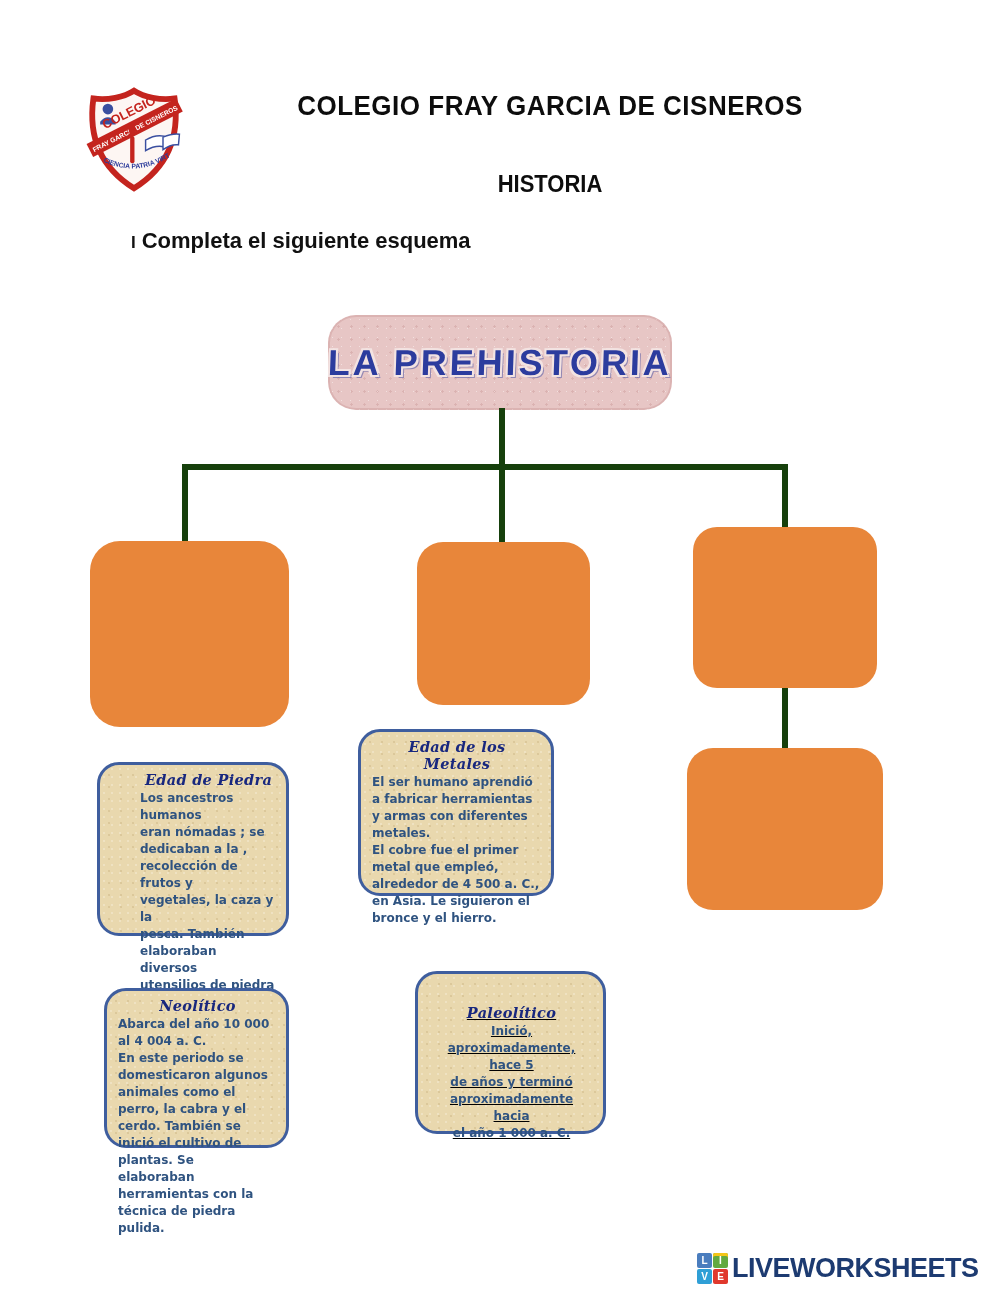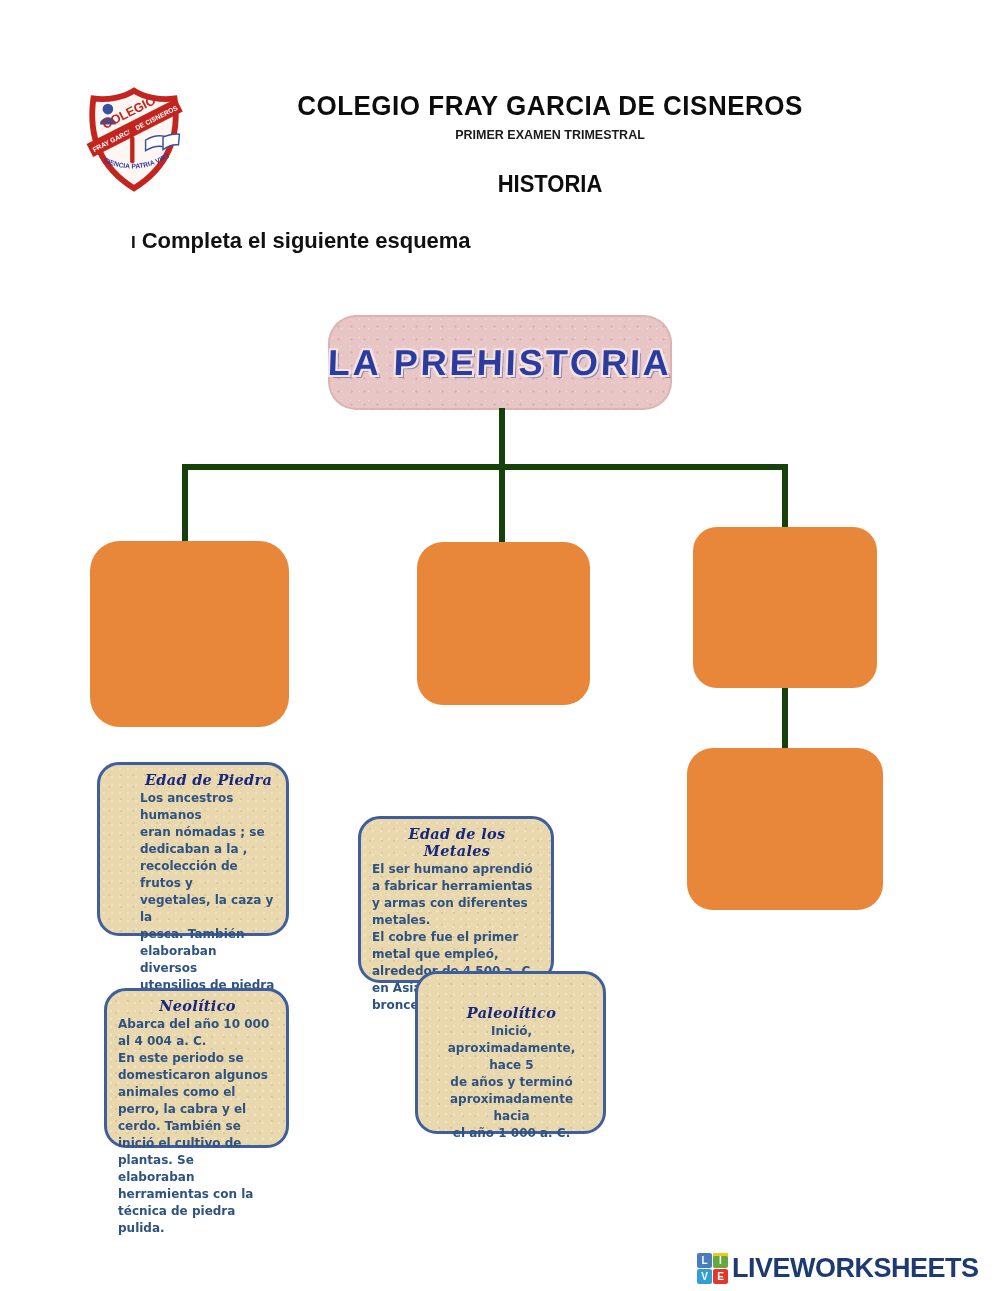--- a/index.html
+++ b/index.html
@@ -70,23 +70,23 @@
     background-color:#e9d8ae;
     background-image:
       radial-gradient(rgba(255,255,255,0.5) 12%, transparent 13%),
       radial-gradient(rgba(171,140,85,0.22) 11%, transparent 12%);
     background-size:8px 8px, 12px 12px;
     background-position:0 0, 3px 4px;
     border:3px solid #3f5e9e; border-radius:22px;
     padding:6px 9px 4px 11px; overflow:visible;
   }
   .card1 { left:97px;  top:762px; width:192px; height:174px;padding-left:40px; }
-  .card2 { left:358px; top:816px; width:196px; height:167px; }
+  .card2 { left:358px; top:729px; width:196px; height:167px; }
   .card3 { left:104px; top:988px; width:185px; height:160px; }
-  .card4 { left:415px; top:971px; width:191px; height:163px; padding-top:30px; }
+  .card4 { left:415px; top:971px; width:191px; height:163px; padding-top:30px;text-decoration:underline; }
   .card-title {
     font-family:"DejaVu Serif", serif;
     font-style:italic; font-weight:bold; text-align:center;
     font-size:14.5px; line-height:17px; color:#18277e;
     letter-spacing:0.3px; white-space:pre-line; margin-bottom:2px;
   }
   .card-body {
     font-family:"DejaVu Sans", sans-serif;
     font-size:12px; line-height:17px; font-weight:bold;
     color:#2f5380; white-space:pre-line;
@@ -137,21 +137,20 @@
       <rect x="56" y="52" width="4.5" height="28" rx="2" fill="#c4241e"></rect>
       <path d="M58,38 q7,8 0,15 q-7,-7 0,-15" fill="#c4241e"></path>
     </g>
     <path id="mottoPath" d="M24,76 Q60,96 96,74" fill="none"></path>
     <text font-size="7" font-weight="bold" fill="#2b3a9a" font-family="Liberation Sans, sans-serif">
       <textPath href="#mottoPath" startOffset="6%">CIENCIA  PATRIA  VIRTUD</textPath>
     </text>
   </svg>
 
   <div class="school-name">COLEGIO FRAY GARCIA DE CISNEROS</div>
-  <div class="exam-type">PRIMER EXAMEN TRIMESTRAL</div>
   <div class="subject">HISTORIA</div>
   <div class="instruction">
     <span class="numeral">I</span><span>Completa el siguiente esquema</span>
   </div>
 
   <div class="title-box">
     <span>LA PREHISTORIA</span>
   </div>
 
   <div class="line l-v-center"></div>

